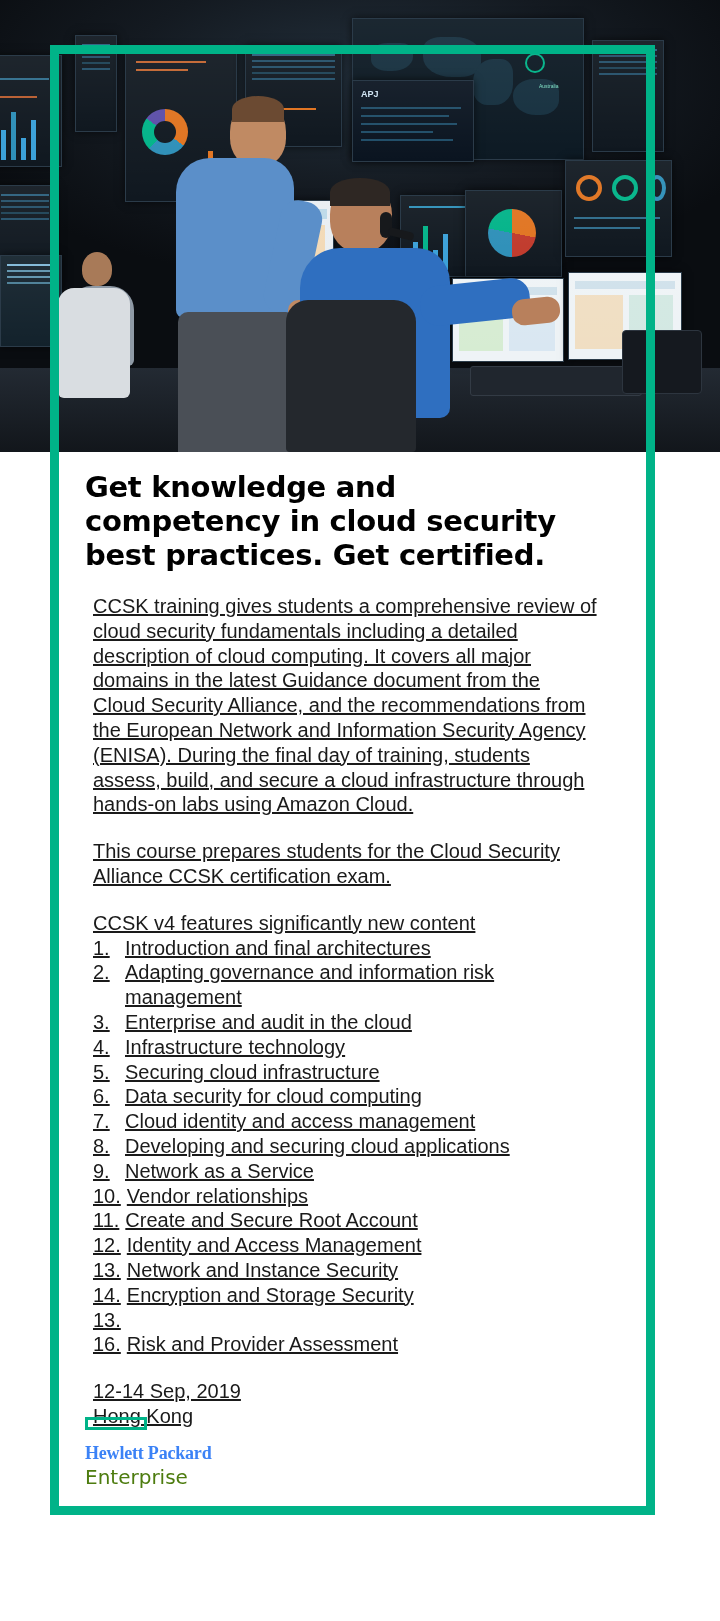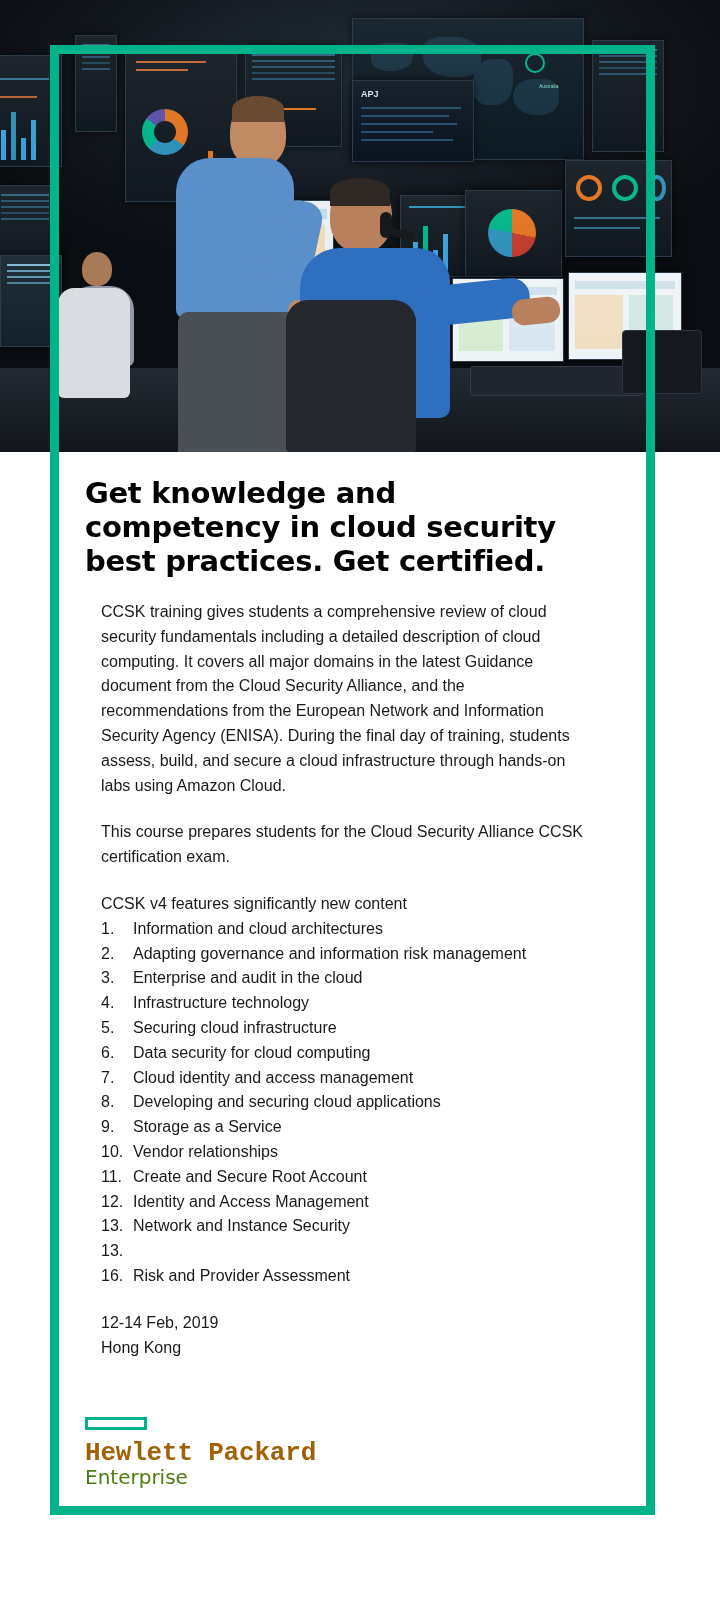--- a/index.html
+++ b/index.html
@@ -137,28 +137,29 @@
     top: 18px;
     width: 520px;
   }
   h1.headline {
     font-family: "DejaVu Sans", sans-serif;
     font-weight: 700;
     font-size: 29px;
     line-height: 34px;
     letter-spacing: -0.3px;
     color: #000000;
-    margin: 6px 0 22px 0;
+    margin: 0 0 22px 0;
     white-space: pre-line;
   }
   p.body, .list, .dateblock {
-    font-size: 16px;
+    font-size: 20px;
     line-height: 24.8px;
     color: #1a1a1a;
-    margin: 16px;
+    margin: 8px;
+    text-decoration: underline;
   }
   p.body { margin-bottom: 22px; }
   .list { margin-bottom: 22px; }
   .list-intro { margin: 0; }
   .list ol {
     list-style: none;
     margin: 0;
     padding: 0;
   }
   .list ol li {
@@ -178,24 +179,24 @@
     top: 965px;
   }
   .logo-bar {
     width: 62px;
     height: 13px;
     border: 3px solid #00b388;
     box-sizing: border-box;
     margin-bottom: 11px;
   }
   .logo-hp {
-    font-family: Liberation Mono, monospace;
+    font-family: Liberation Serif, serif;
     font-weight: 700;
-    font-size: 26px;
-    color: #a16207;
+    font-size: 18px;
+    color: #3b82f6;
     letter-spacing: -0.2px;
     line-height: 24px;
   }
   .logo-ent {
     font-family: "DejaVu Sans", sans-serif;
     font-weight: 400;
     font-size: 20px;
     color: #4d7c0f;
     line-height: 24px;
   }
@@ -329,21 +330,21 @@
 best practices. Get certified.</h1>
 
     <p class="body">CCSK training gives students a comprehensive review of cloud security fundamentals including a detailed description of cloud computing. It covers all major domains in the latest Guidance document from the Cloud Security Alliance, and the recommendations from the European Network and Information Security Agency (ENISA). During the final day of training, students assess, build, and secure a cloud infrastructure through hands-on labs using Amazon Cloud.</p>
     <p class="body">This course prepares students for the Cloud Security Alliance CCSK certification exam.</p>
 
     <div class="list">
       <p class="list-intro">CCSK v4 features significantly new content</p>
       <ol>
         <li>
             <span class="num">1.</span>
-            <span>Information and cloud architectures</span>
+            <span>Introduction and final architectures</span>
           </li>
         <li>
             <span class="num">2.</span>
             <span>Adapting governance and information risk management</span>
           </li>
         <li>
             <span class="num">3.</span>
             <span>Enterprise and audit in the cloud</span>
           </li>
         <li>
@@ -361,50 +362,54 @@
         <li>
             <span class="num">7.</span>
             <span>Cloud identity and access management</span>
           </li>
         <li>
             <span class="num">8.</span>
             <span>Developing and securing cloud applications</span>
           </li>
         <li>
             <span class="num">9.</span>
-            <span>Storage as a Service</span>
+            <span>Network as a Service</span>
           </li>
         <li>
             <span class="num">10.</span>
             <span>Vendor relationships</span>
           </li>
         <li>
             <span class="num">11.</span>
             <span>Create and Secure Root Account</span>
           </li>
         <li>
             <span class="num">12.</span>
             <span>Identity and Access Management</span>
           </li>
         <li>
             <span class="num">13.</span>
             <span>Network and Instance Security</span>
           </li>
         <li>
+            <span class="num">14.</span>
+            <span>Encryption and Storage Security</span>
+          </li>
+        <li>
             <span class="num">13.</span>
           </li>
         <li>
             <span class="num">16.</span>
             <span>Risk and Provider Assessment</span>
           </li>
       </ol>
     </div>
 
     <div class="dateblock">
-      <div>12-14 Feb, 2019</div>
+      <div>12-14 Sep, 2019</div>
       <div>Hong Kong</div>
     </div>
   </div>
 
   <div class="logo">
     <div class="logo-bar"></div>
     <div class="logo-hp">Hewlett Packard</div>
     <div class="logo-ent">Enterprise</div>
   </div>
 </div>

